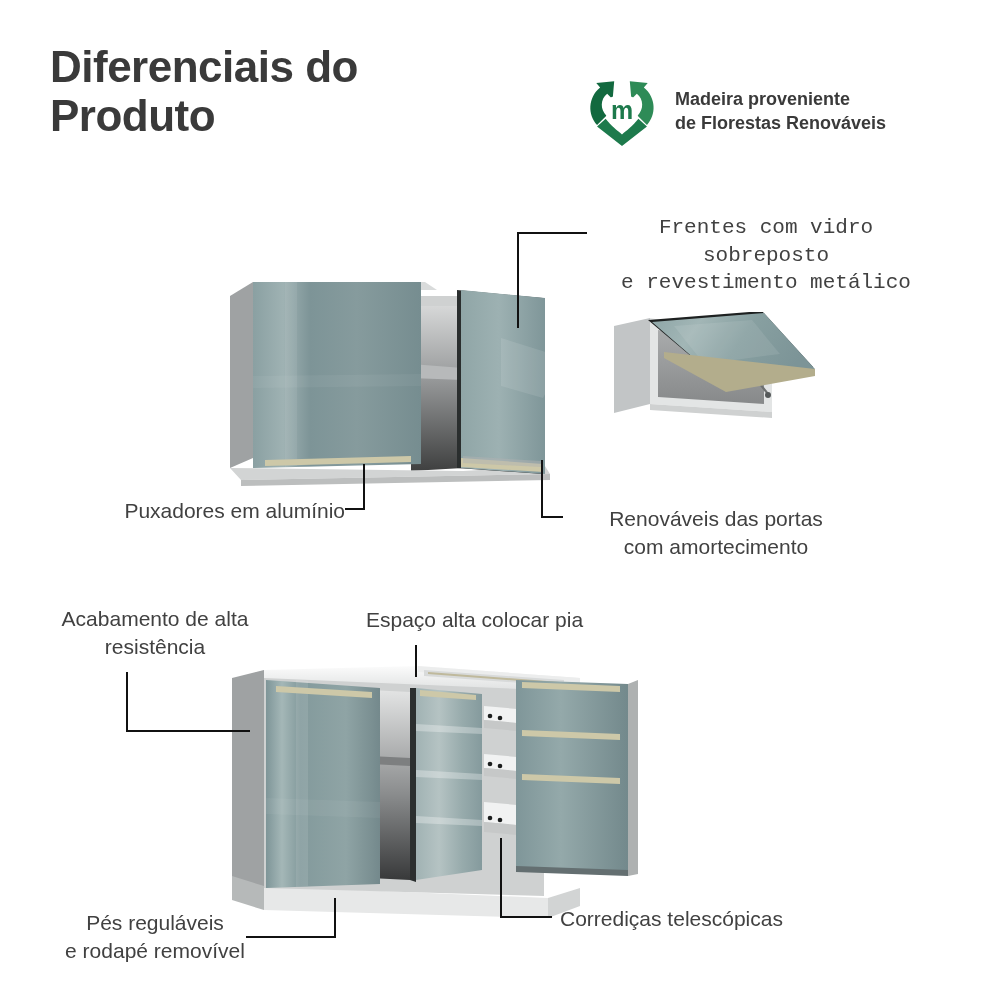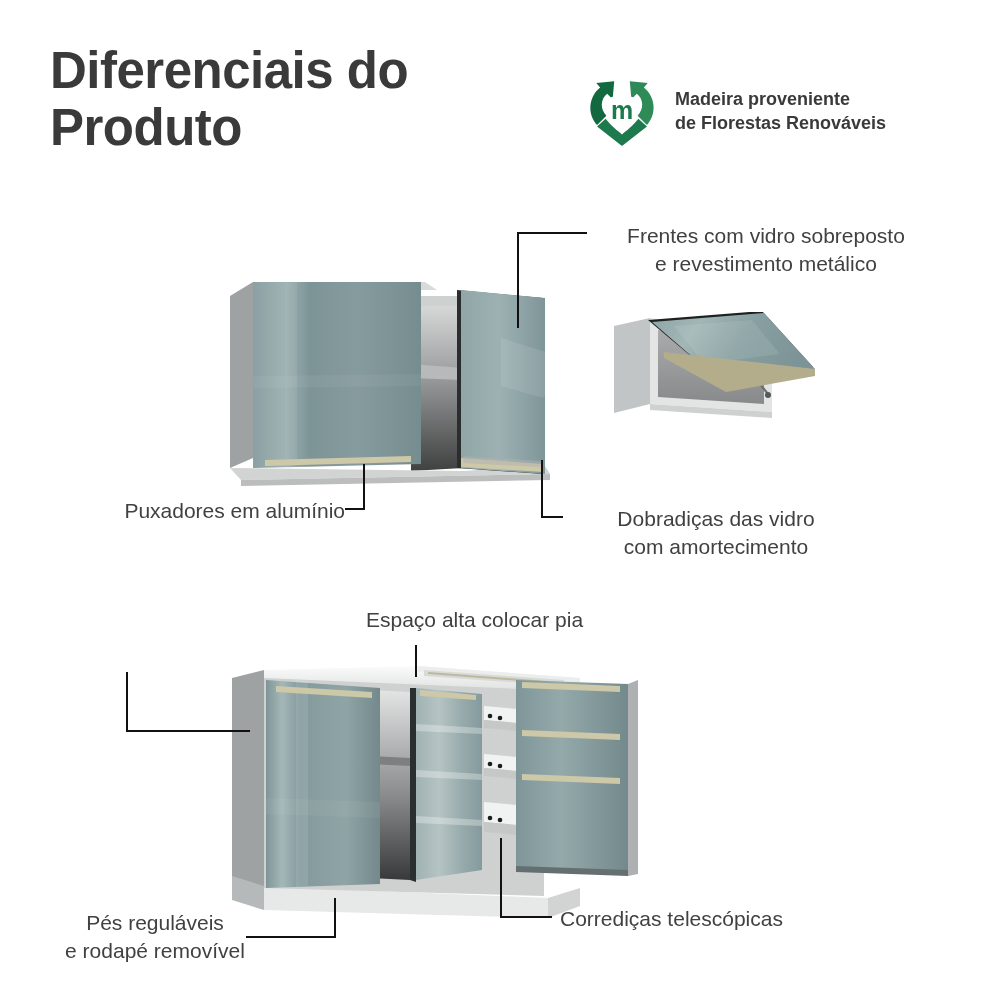--- a/index.html
+++ b/index.html
@@ -18,21 +18,21 @@
     background: #ffffff;
     overflow: hidden;
   }
 
   
   #page-title {
     position: absolute;
     left: 50px;
     top: 42px;
     width: 470px;
-    font-size: 51px;
+    font-size: 44px;
     line-height: 1.12;
     font-weight: bold;
     color: #3a3a3a;
     letter-spacing: -0.5px;
     white-space: pre-line;
   }
 
   #eco-badge {
     position: absolute;
     left: 583px;
@@ -188,26 +188,26 @@
 
   <div class="leader v" style="left:517px; top:232px; height:96px;"></div>
   <div class="leader h" style="left:517px; top:232px; width:70px;"></div>
 
   <div class="leader v" style="left:363px; top:464px; height:46px;"></div>
   <div class="leader h" style="left:345px; top:508px; width:20px;"></div>
 
   <div class="leader v" style="left:541px; top:460px; height:58px;"></div>
   <div class="leader h" style="left:541px; top:516px; width:22px;"></div>
 
-  <div class="callout c-center" style="left:590px; top:222px; width:352px;">Frentes com vidro sobreposto
+  <div class="callout c-center" style="left:590px; top:214px; width:352px;font-family:Liberation Mono, monospace;">Frentes com vidro sobreposto
 e revestimento metálico</div>
 
   <div class="callout" style="left:70px; top:497px; width:275px; text-align:right;">Puxadores em alumínio</div>
 
-  <div class="callout c-center" style="left:568px; top:505px; width:296px;">Dobradiças das vidro
+  <div class="callout c-center" style="left:568px; top:505px; width:296px;">Renováveis das portas
 com amortecimento</div>
 
   <div class="art" style="left:228px; top:648px;">
     <svg width="425" height="270" viewBox="0 0 425 270">
       <defs>
         <linearGradient id="bDoor" x1="0" y1="0" x2="1" y2="0">
           <stop offset="0%" stop-color="#7e9598"></stop>
           <stop offset="14%" stop-color="#a4b7b7"></stop>
           <stop offset="30%" stop-color="#839a9c"></stop>
           <stop offset="70%" stop-color="#8fa4a5"></stop>
@@ -300,20 +300,22 @@
   <div class="leader h" style="left:126px; top:730px; width:124px;"></div>
 
   <div class="leader v" style="left:415px; top:645px; height:32px;"></div>
 
   <div class="leader v" style="left:334px; top:898px; height:40px;"></div>
   <div class="leader h" style="left:246px; top:936px; width:90px;"></div>
 
   <div class="leader v" style="left:500px; top:838px; height:80px;"></div>
   <div class="leader h" style="left:500px; top:916px; width:52px;"></div>
 
+  <div class="callout c-center" style="left:36px; top:605px; width:238px;">Acabamento de alta
+resistência</div>
 
   <div class="callout" style="left:366px; top:606px; width:300px; text-align:left;">Espaço alta colocar pia</div>
 
   <div class="callout" style="left:560px; top:905px; width:300px; text-align:left;">Corrediças telescópicas</div>
 
   <div class="callout c-center" style="left:60px; top:909px; width:190px;">Pés reguláveis
 e rodapé removível</div>
 
 </div>
 

